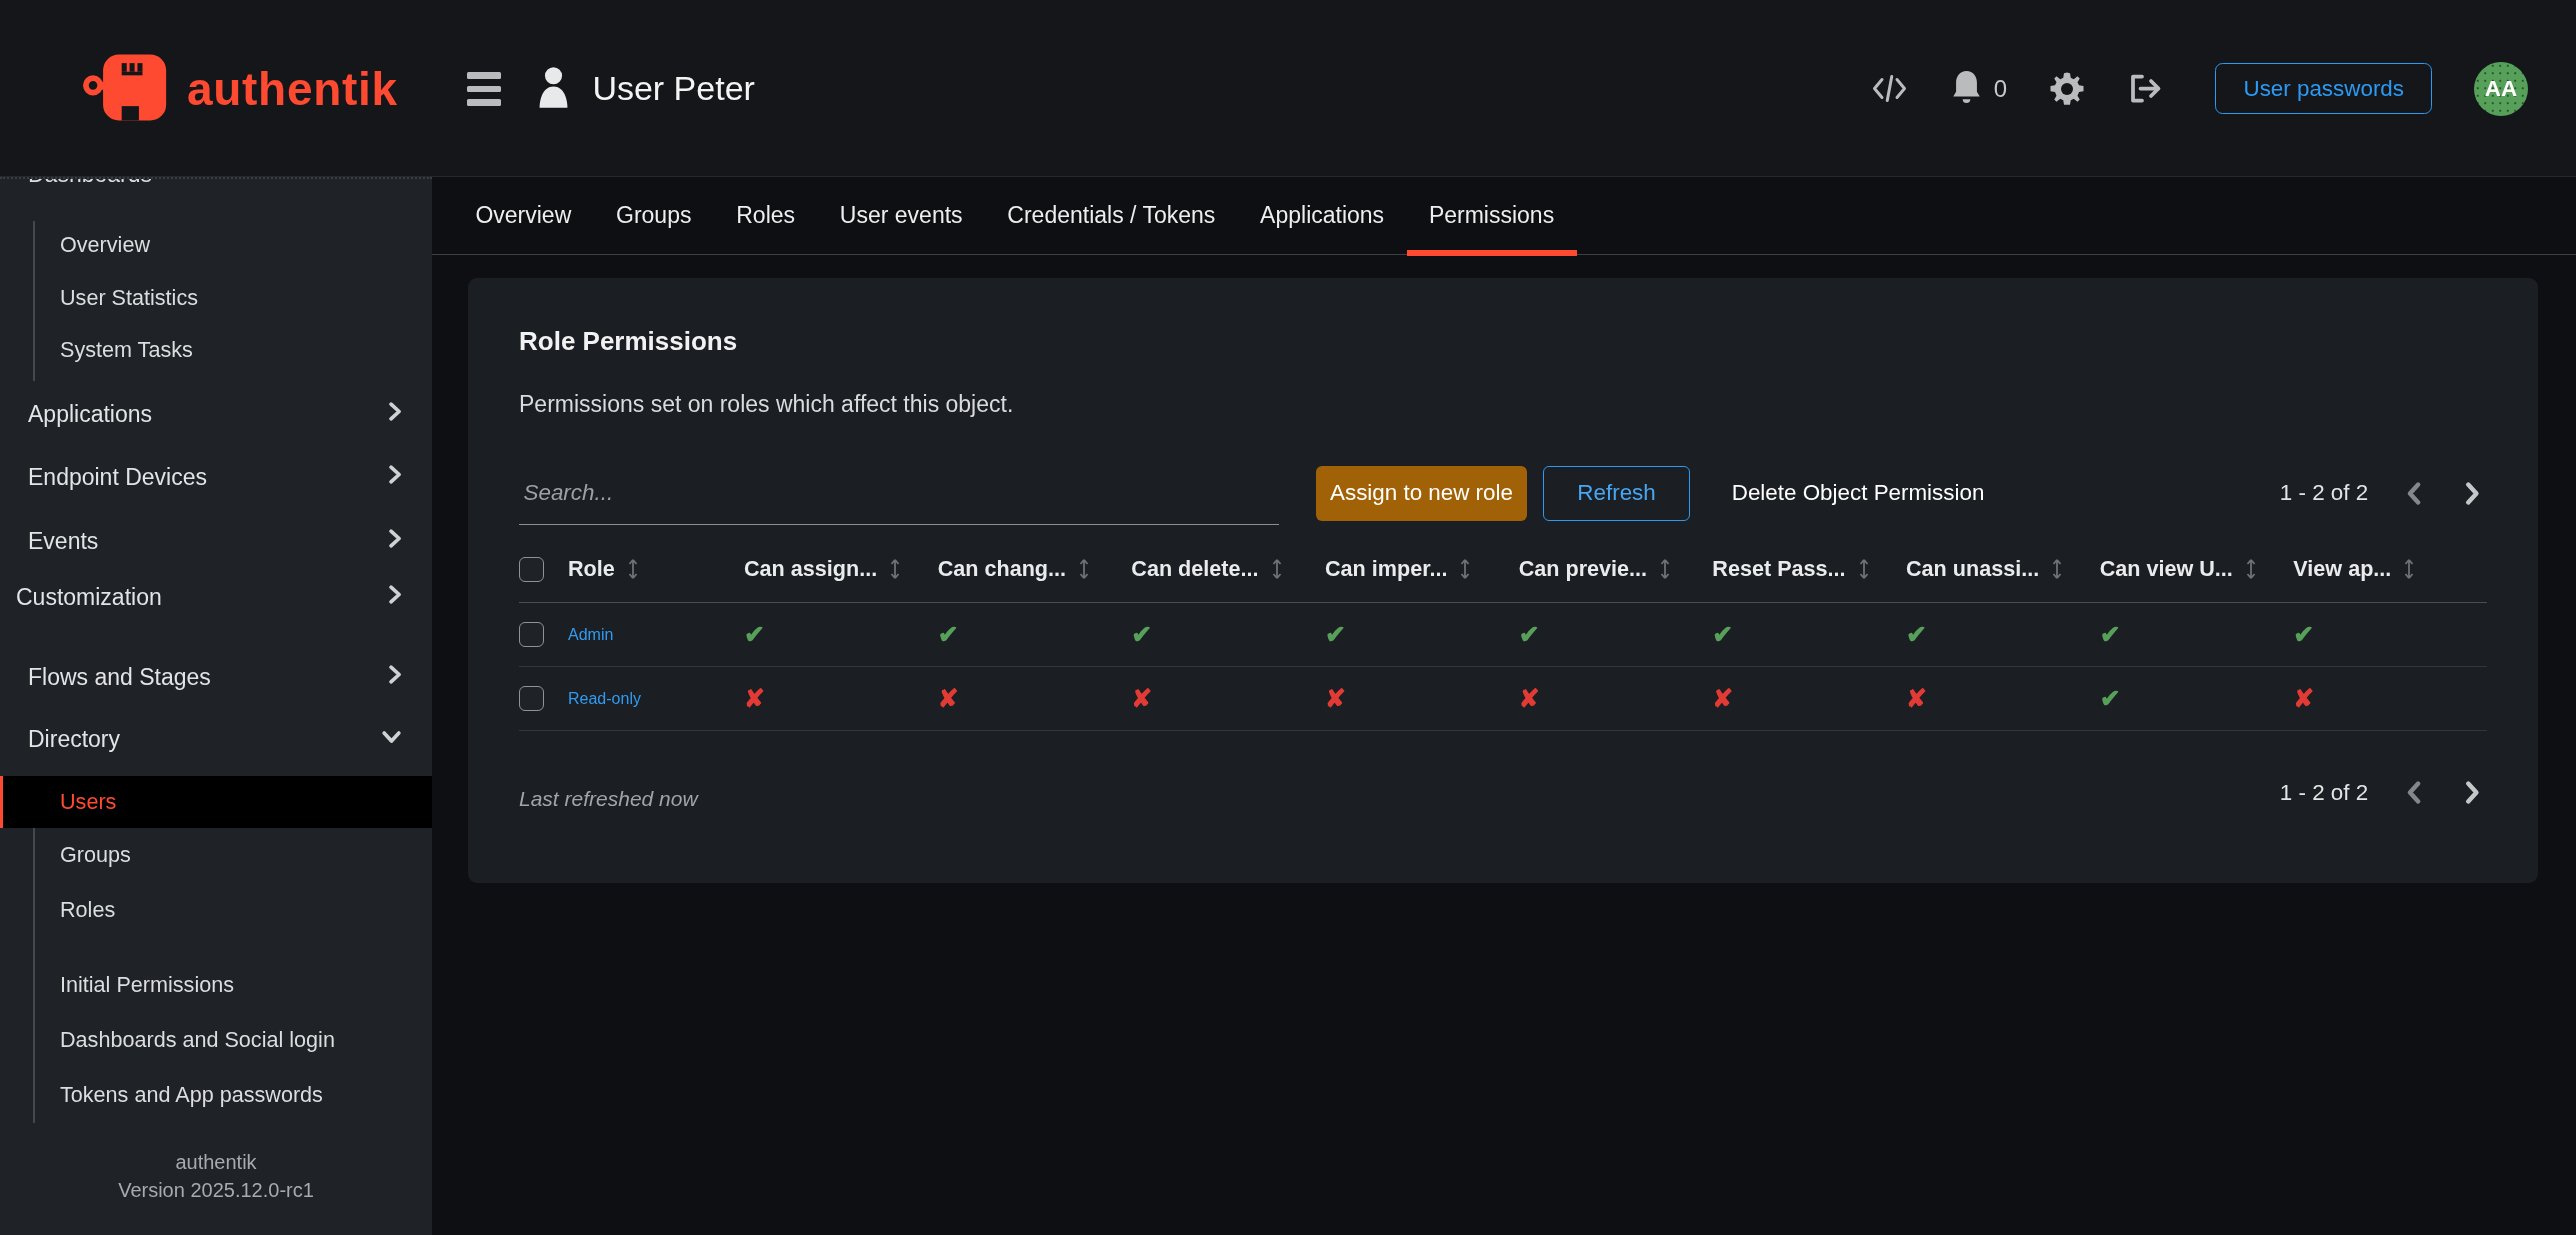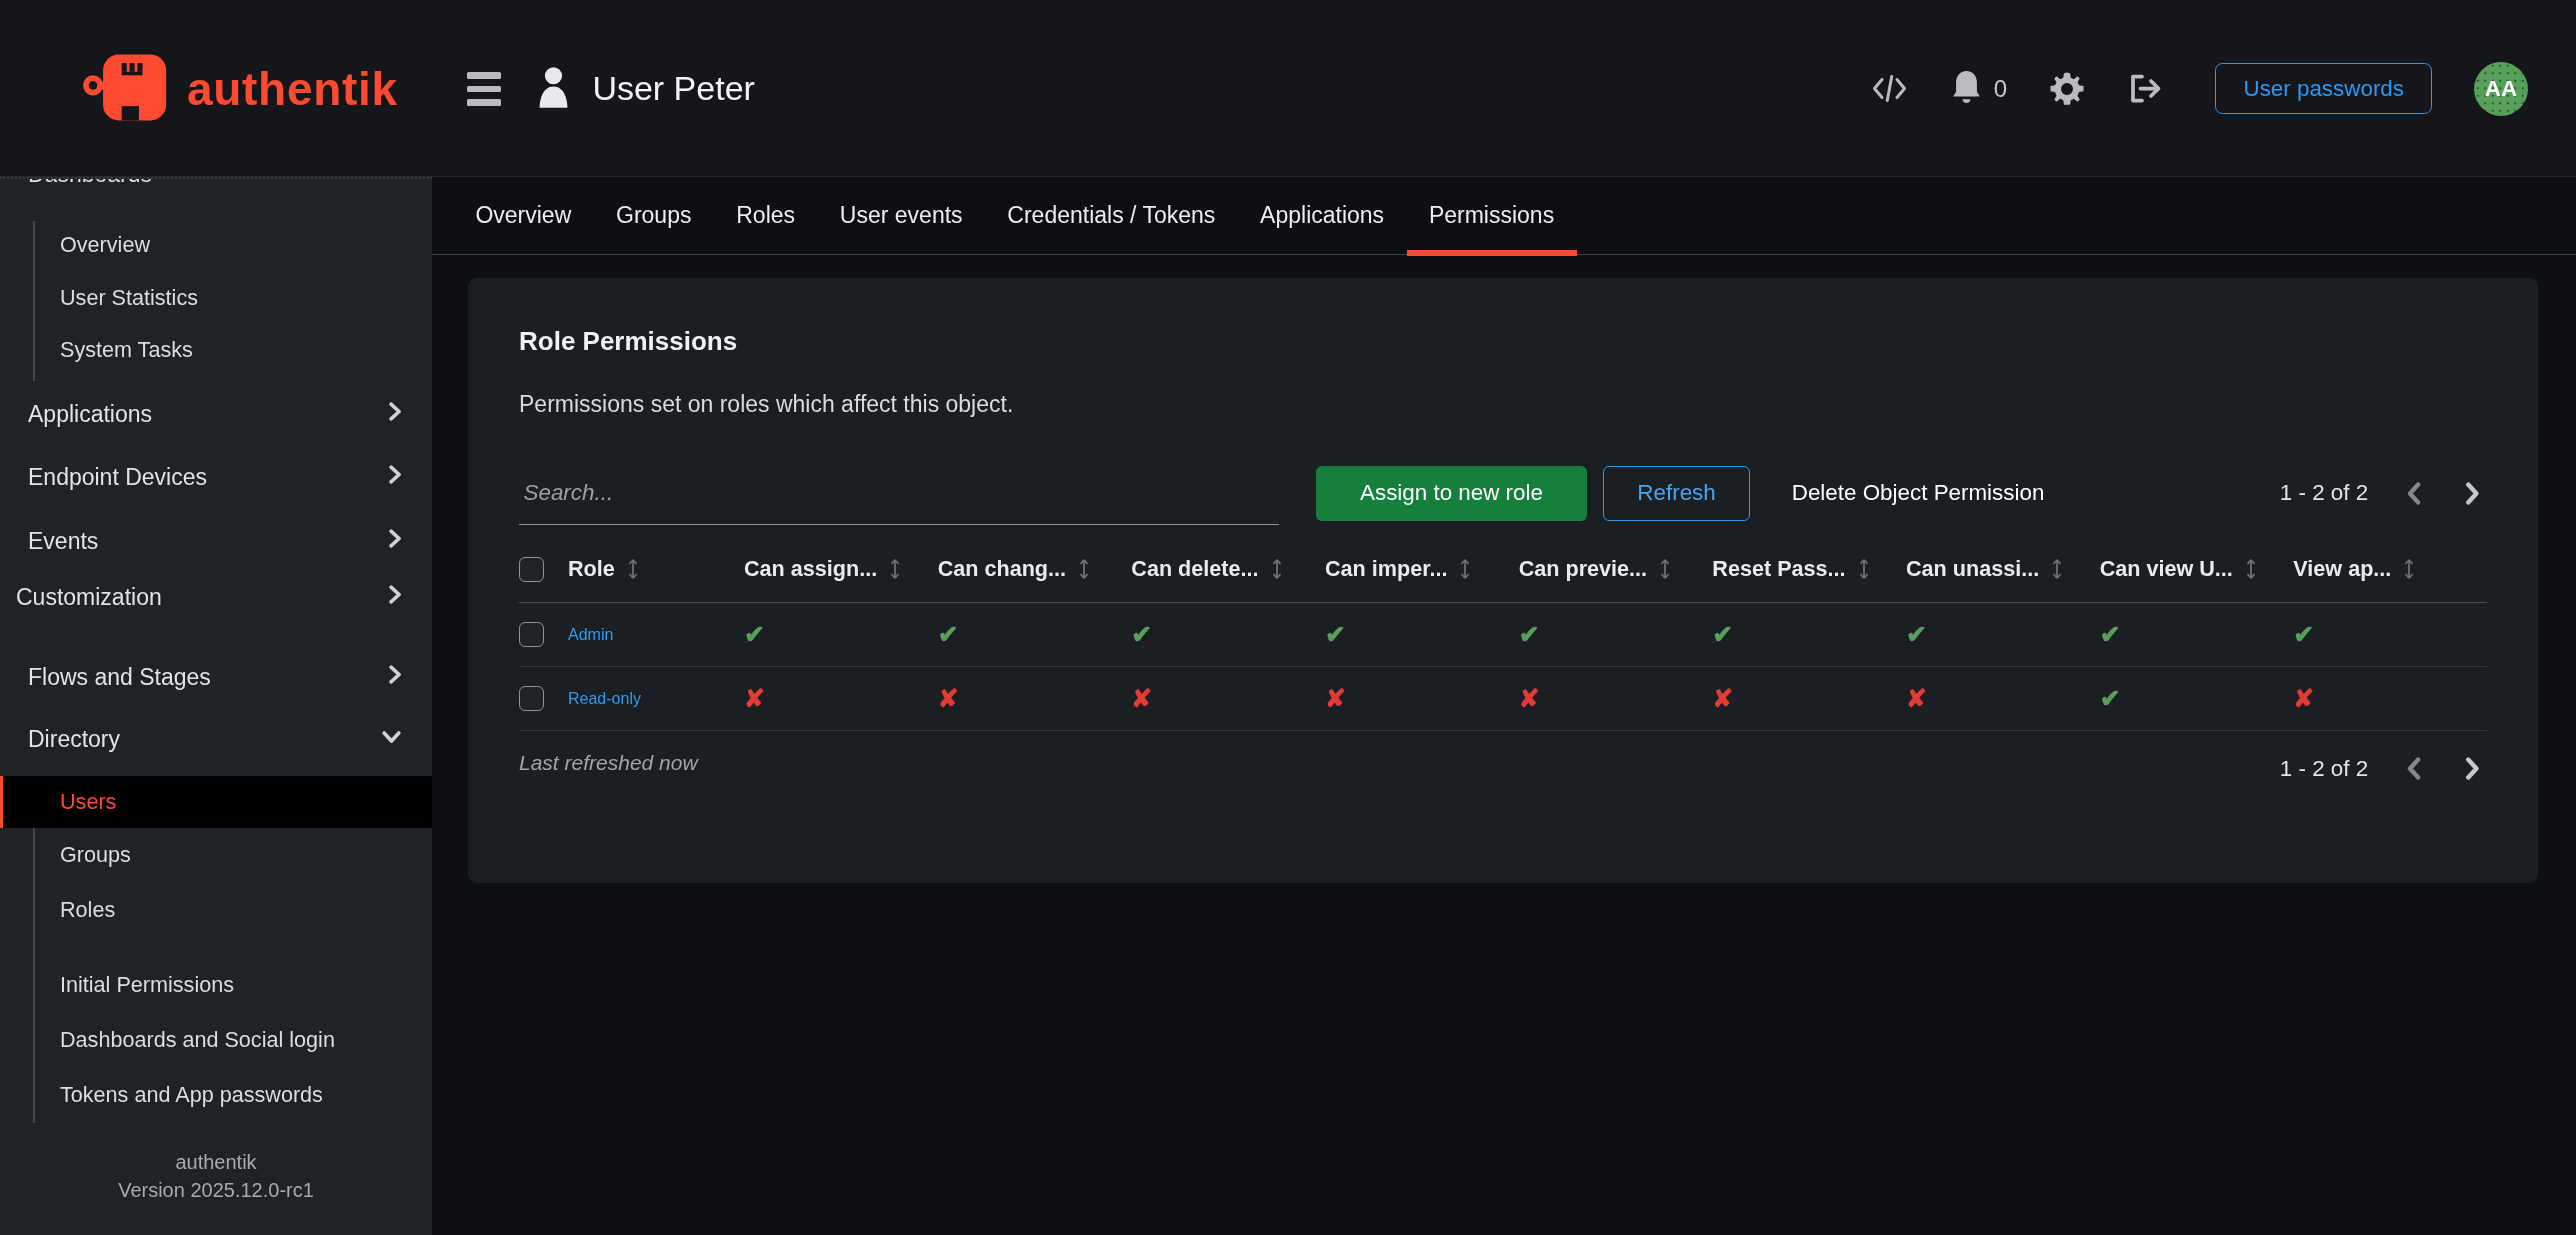--- a/index.html
+++ b/index.html
@@ -58,21 +58,21 @@
           background:#1b1e22; border-radius:9px; padding:48px 51px; }
   .card-title { font-size:26px; font-weight:bold; color:#f2f2f3; }
   .card-desc { margin-top:34px; font-size:23px; color:#dadbdc; }
 
   .toolbar { margin-top:42px; height:66px; display:flex; align-items:center; }
   .search-input { width:760px; height:63px; background:transparent; border:none;
         border-bottom:1.5px solid #8b8e92; outline:none; font-size:22.4px; font-style:italic;
         color:#e8e9ea; font-family:"Liberation Sans", sans-serif; padding:0 4.5px; }
   .search-input::placeholder { color:#9ea0a3; font-style:italic; }
   .btn { height:55px; border-radius:6px; font-size:22.4px; font-family:"Liberation Sans", sans-serif; cursor:pointer; }
-  .btn-assign { margin-left:37px; padding:0 44px; background:#15803d; border:none; color:#fff; }
+  .btn-assign { margin-left:37px; padding:0 14px; background:#a16207; border:none; color:#fff; }
   .btn-refresh { margin-left:16.4px; padding:0 33px; background:transparent;
                  border:1.5px solid #2b9af3; color:#47a6f2; }
   .delete-action { margin-left:42px; font-size:22.4px; color:#ffffff; cursor:pointer; }
 
   .pagination { margin-left:auto; display:flex; align-items:center; gap:31px; }
   .pagination .pg-label { font-size:22.4px; color:#e3e4e5; }
   .pg-btn { background:none; border:none; cursor:pointer; padding:4.5px; display:flex; align-items:center; }
 
   
   .ptable { margin-top:10.4px; }
@@ -81,21 +81,21 @@
   .tdata { height:64px; border-bottom:1.5px solid #32353a; }
   .thcell { display:flex; align-items:center; gap:12px; font-size:21.6px; font-weight:bold;
             color:#eaebec; white-space:nowrap; overflow:hidden; cursor:pointer;text-align:center; }
   .checkbox { width:25px; height:25px; border:1.9px solid #8f9296; border-radius:6px;
               background:#1f2226; cursor:pointer; }
   .role-link { font-size:16px; color:#309bf0; text-decoration:none; cursor:pointer; }
   .perm { font-size:25px; font-weight:bold; }
   .perm-yes { color:#57a05a; }
   .perm-no { color:#e23b35; }
 
-  .card-footer { margin-top:19.4px; height:60px; display:flex; align-items:flex-start; }
+  .card-footer { margin-top:19.4px; height:60px; display:flex; align-items:flex-end; }
   .refreshed { font-size:21px; font-style:italic; color:#a2a4a7; }
 </style>
 </head>
 <body>
 
 <div class="header">
   <div class="logo">
     <span>
       <svg width="86" height="73" viewBox="0 0 120 100">
         <rect x="28" y="4" width="88" height="92" rx="22" fill="#fd4a30"></rect>

